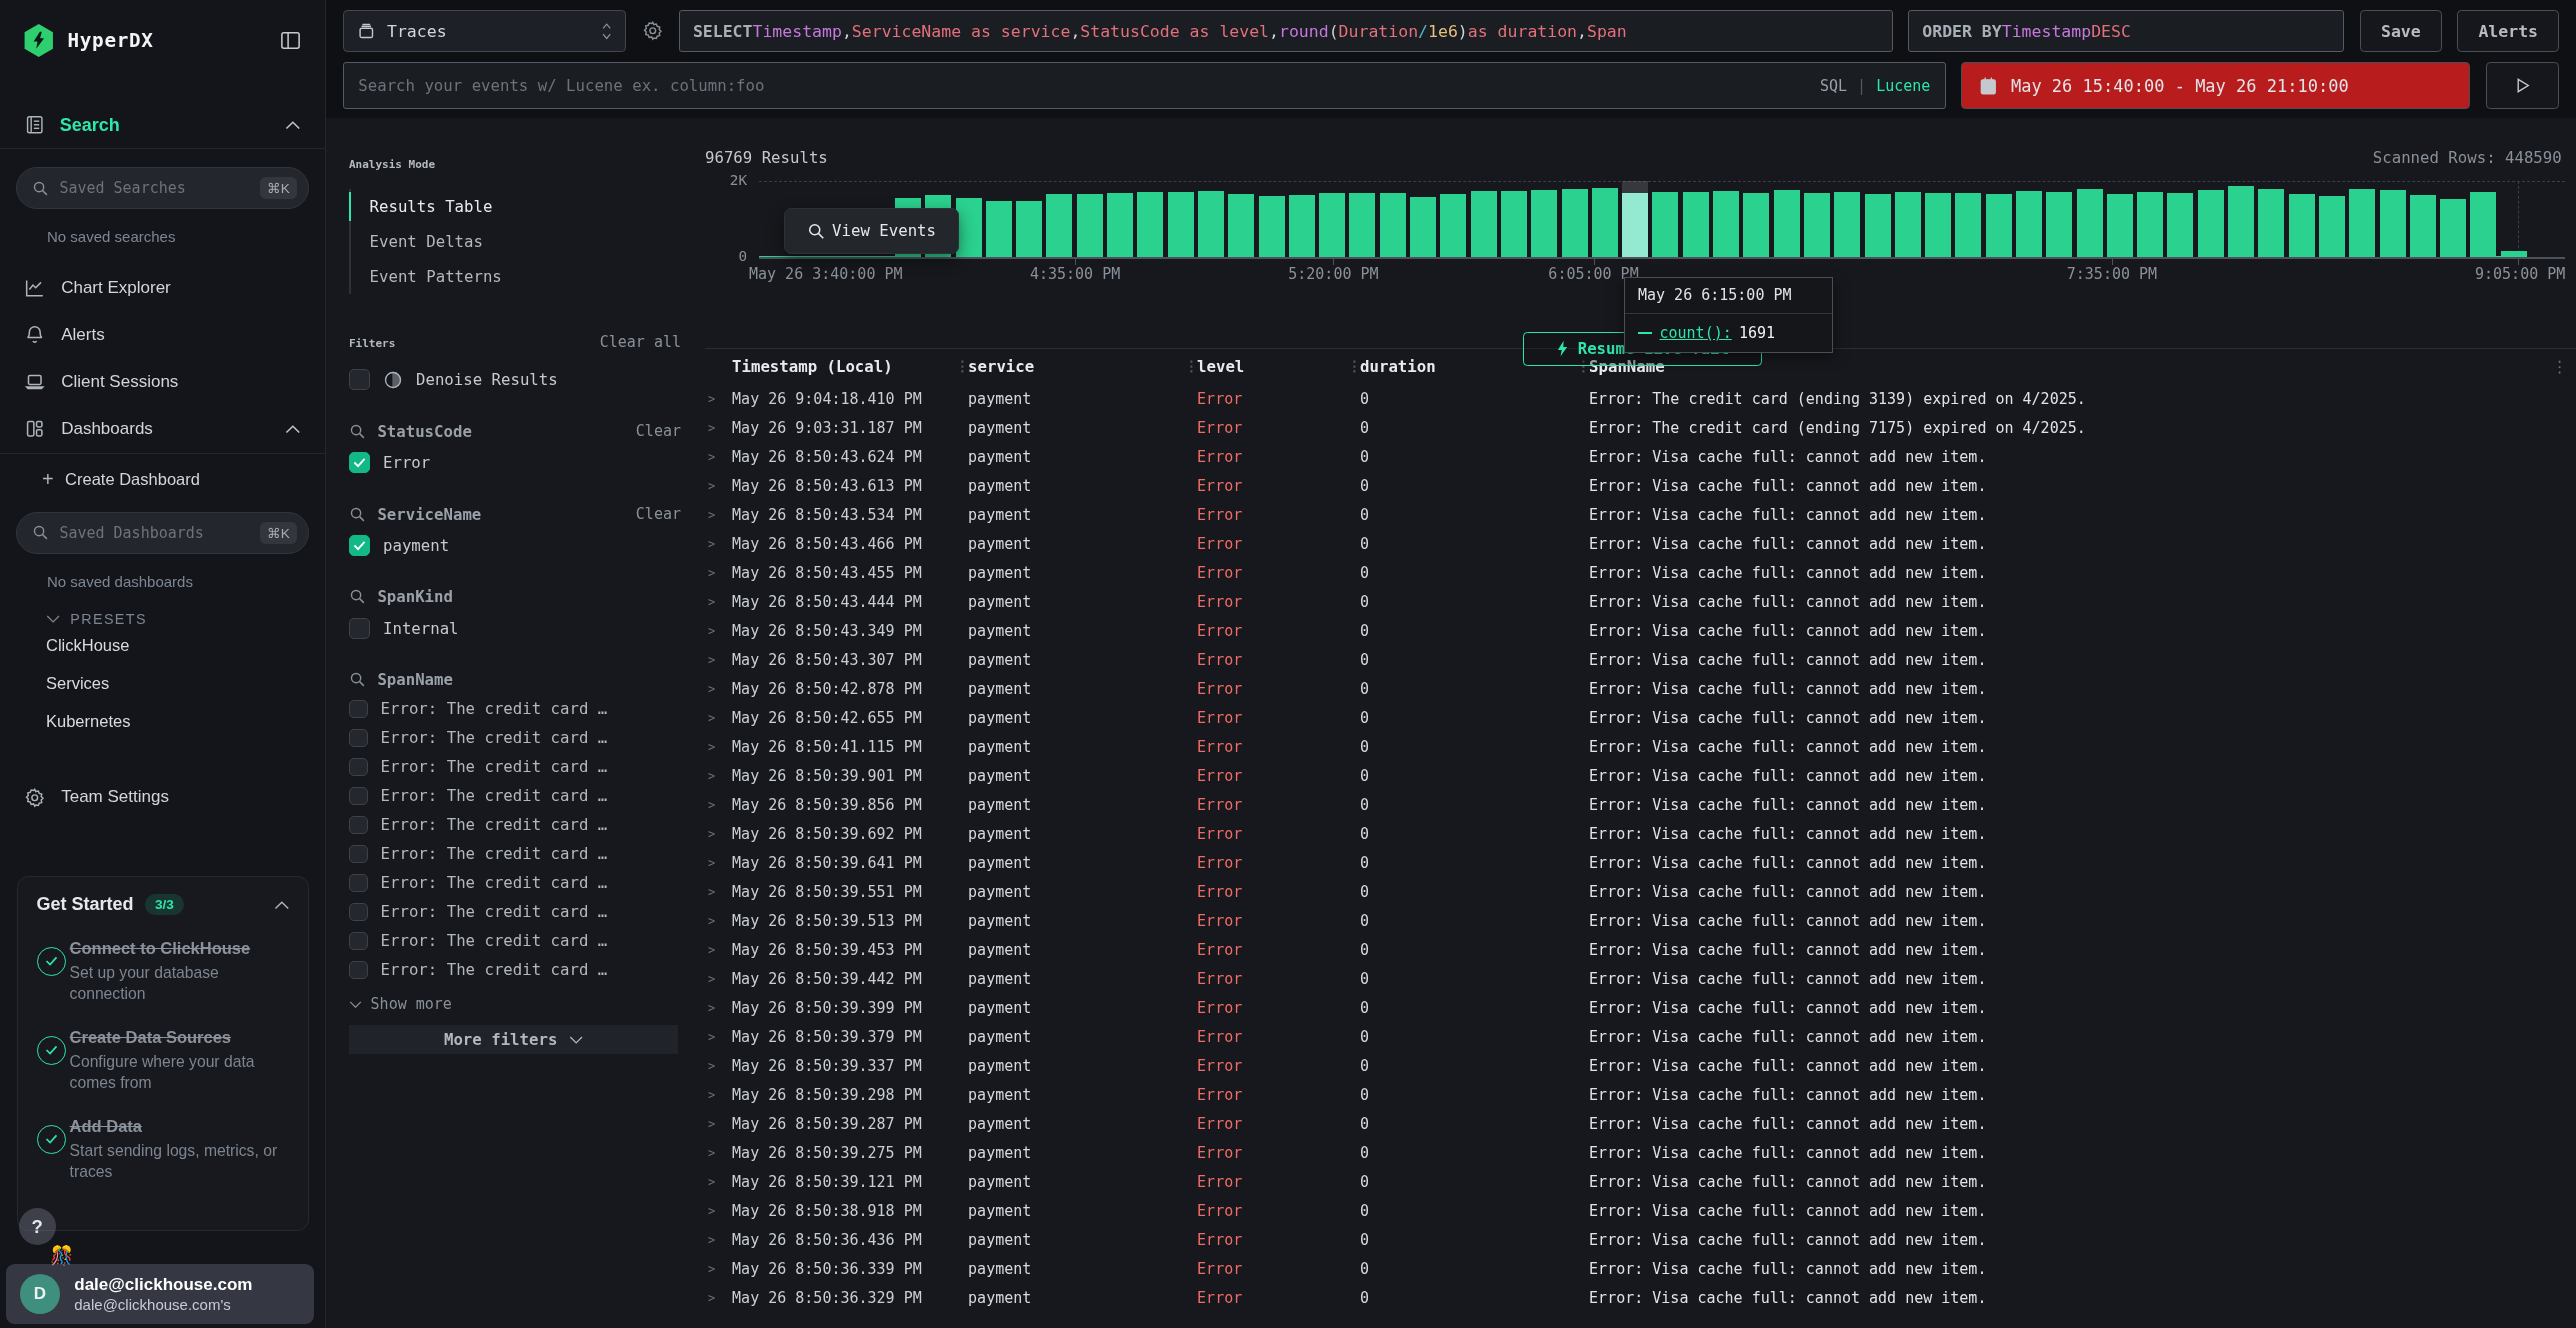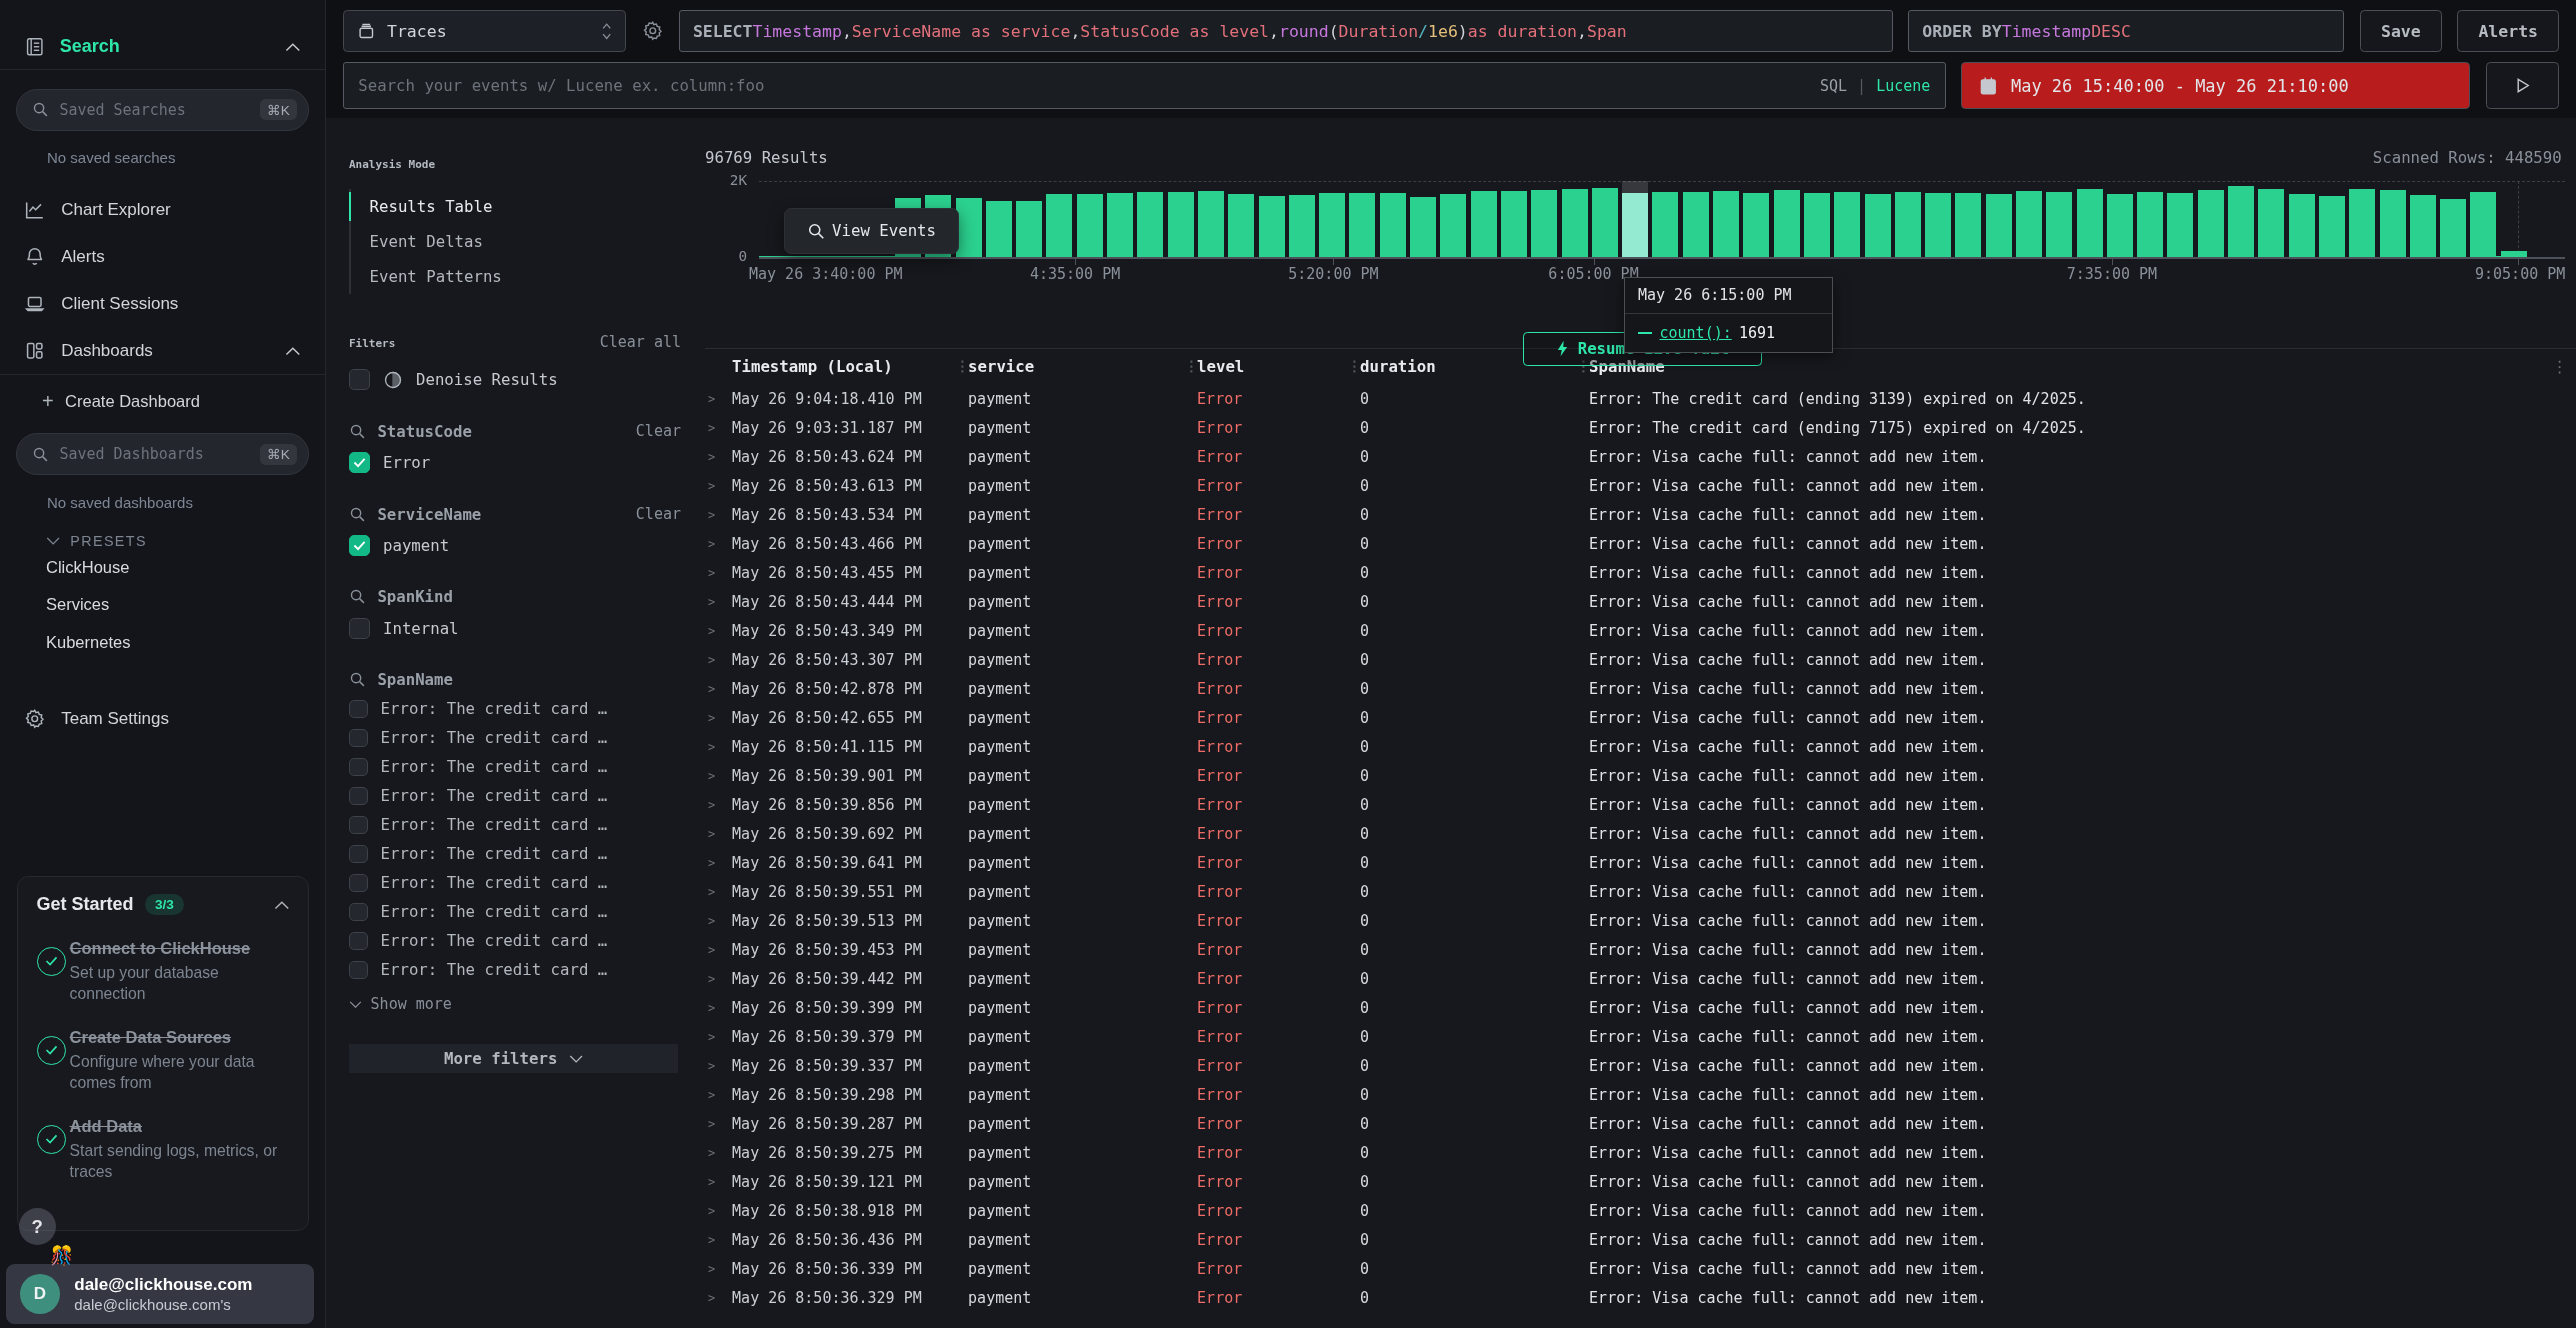--- a/index.html
+++ b/index.html
@@ -117,21 +117,21 @@
   .chk.checked { background:var(--check); border-color:var(--check); display:flex; align-items:center; justify-content:center; }
   .chk.checked svg { width:13px; height:13px; }
   .grp-head { display:flex; align-items:center; gap:11.4px; margin-top:31.5px; }
   .grp-head .name { font-size:15.7px; font-weight:bold; color:#9aa0a8; }
   .grp-head .clear { margin-left:auto; font-size:15px; color:#8a9099; }
   .grp-head svg { color:#8a9099; }
   .opt-row { display:flex; align-items:center; gap:13px; margin-top:10px; font-size:15.7px; color:#b3b8bf; }
   .opt-row .chk { width:18.6px; height:18.6px; }
   .opt-row .txt { white-space:nowrap; overflow:hidden; }
   .show-more { display:flex; align-items:center; gap:8.6px; margin-top:15.7px; font-size:15px; color:#8a9099; }
-  .more-filters { margin-top:31px; width:329px; height:29px; background:#202329; display:flex; align-items:center;
+  .more-filters { margin-top:12px; width:329px; height:29px; background:#202329; display:flex; align-items:center;
                   justify-content:center; gap:11.4px; font-size:15.7px; font-weight:bold; color:#b3b8bf; }
 
   
   .results { position:relative; flex:1; min-width:0; padding-top:30px; }
   .res-head { display:flex; align-items:center; padding-right:14.3px; }
   .res-count { font-size:15.7px; color:#c3c8cf; }
   .res-scanned { margin-left:auto; font-size:15.7px; color:#8a9099; }
   .chart { position:relative; margin-top:14.3px; height:107px; }
   .ylab { position:absolute; left:0; width:42px; text-align:right; font-size:14.3px; color:#8a9099; }
   .ylab.y2k { top:-8.6px; } .ylab.y0 { top:67px; }
@@ -182,20 +182,34 @@
   .td-dur { color:#d6dade; padding-left:11.4px; }
   .td-span { color:#dfe3e8; padding-left:11.4px; white-space:nowrap; overflow:hidden; }
   svg { display:block; }
 </style>
 </head>
 <body>
 
 <div class="app">
 
   <aside class="sidebar">
+    <div class="logo-row">
+      <span class="logo-hex">
+        <svg viewBox="0 0 24 28" fill="#0c1a12">
+            <path d="M13.5 1 4 16h6l-2 11L20 11h-6l2.5-10z"></path>
+          </svg>
+      </span>
+      <span class="brand mono">HyperDX</span>
+      <span class="panel-toggle">
+        <svg width="23" height="23" viewBox="0 0 24 24" fill="none" stroke="currentColor" stroke-width="1.6">
+            <rect x="3" y="4" width="18" height="16" rx="2"></rect>
+            <line x1="9.5" y1="4" x2="9.5" y2="20"></line>
+          </svg>
+      </span>
+    </div>
 
     <div class="side-row search-row">
       <svg width="21.5" height="21.5" viewBox="0 0 24 24" fill="none" stroke="#aeb4bc" stroke-width="1.6">
           <rect x="4" y="3" width="16" height="18" rx="2"></rect>
           <line x1="8" y1="3" x2="8" y2="21"></line>
           <line x1="11" y1="8" x2="17" y2="8"></line>
           <line x1="11" y1="12" x2="17" y2="12"></line>
           <line x1="11" y1="16" x2="17" y2="16"></line>
         </svg>
       <span class="lbl sans">Search</span>

